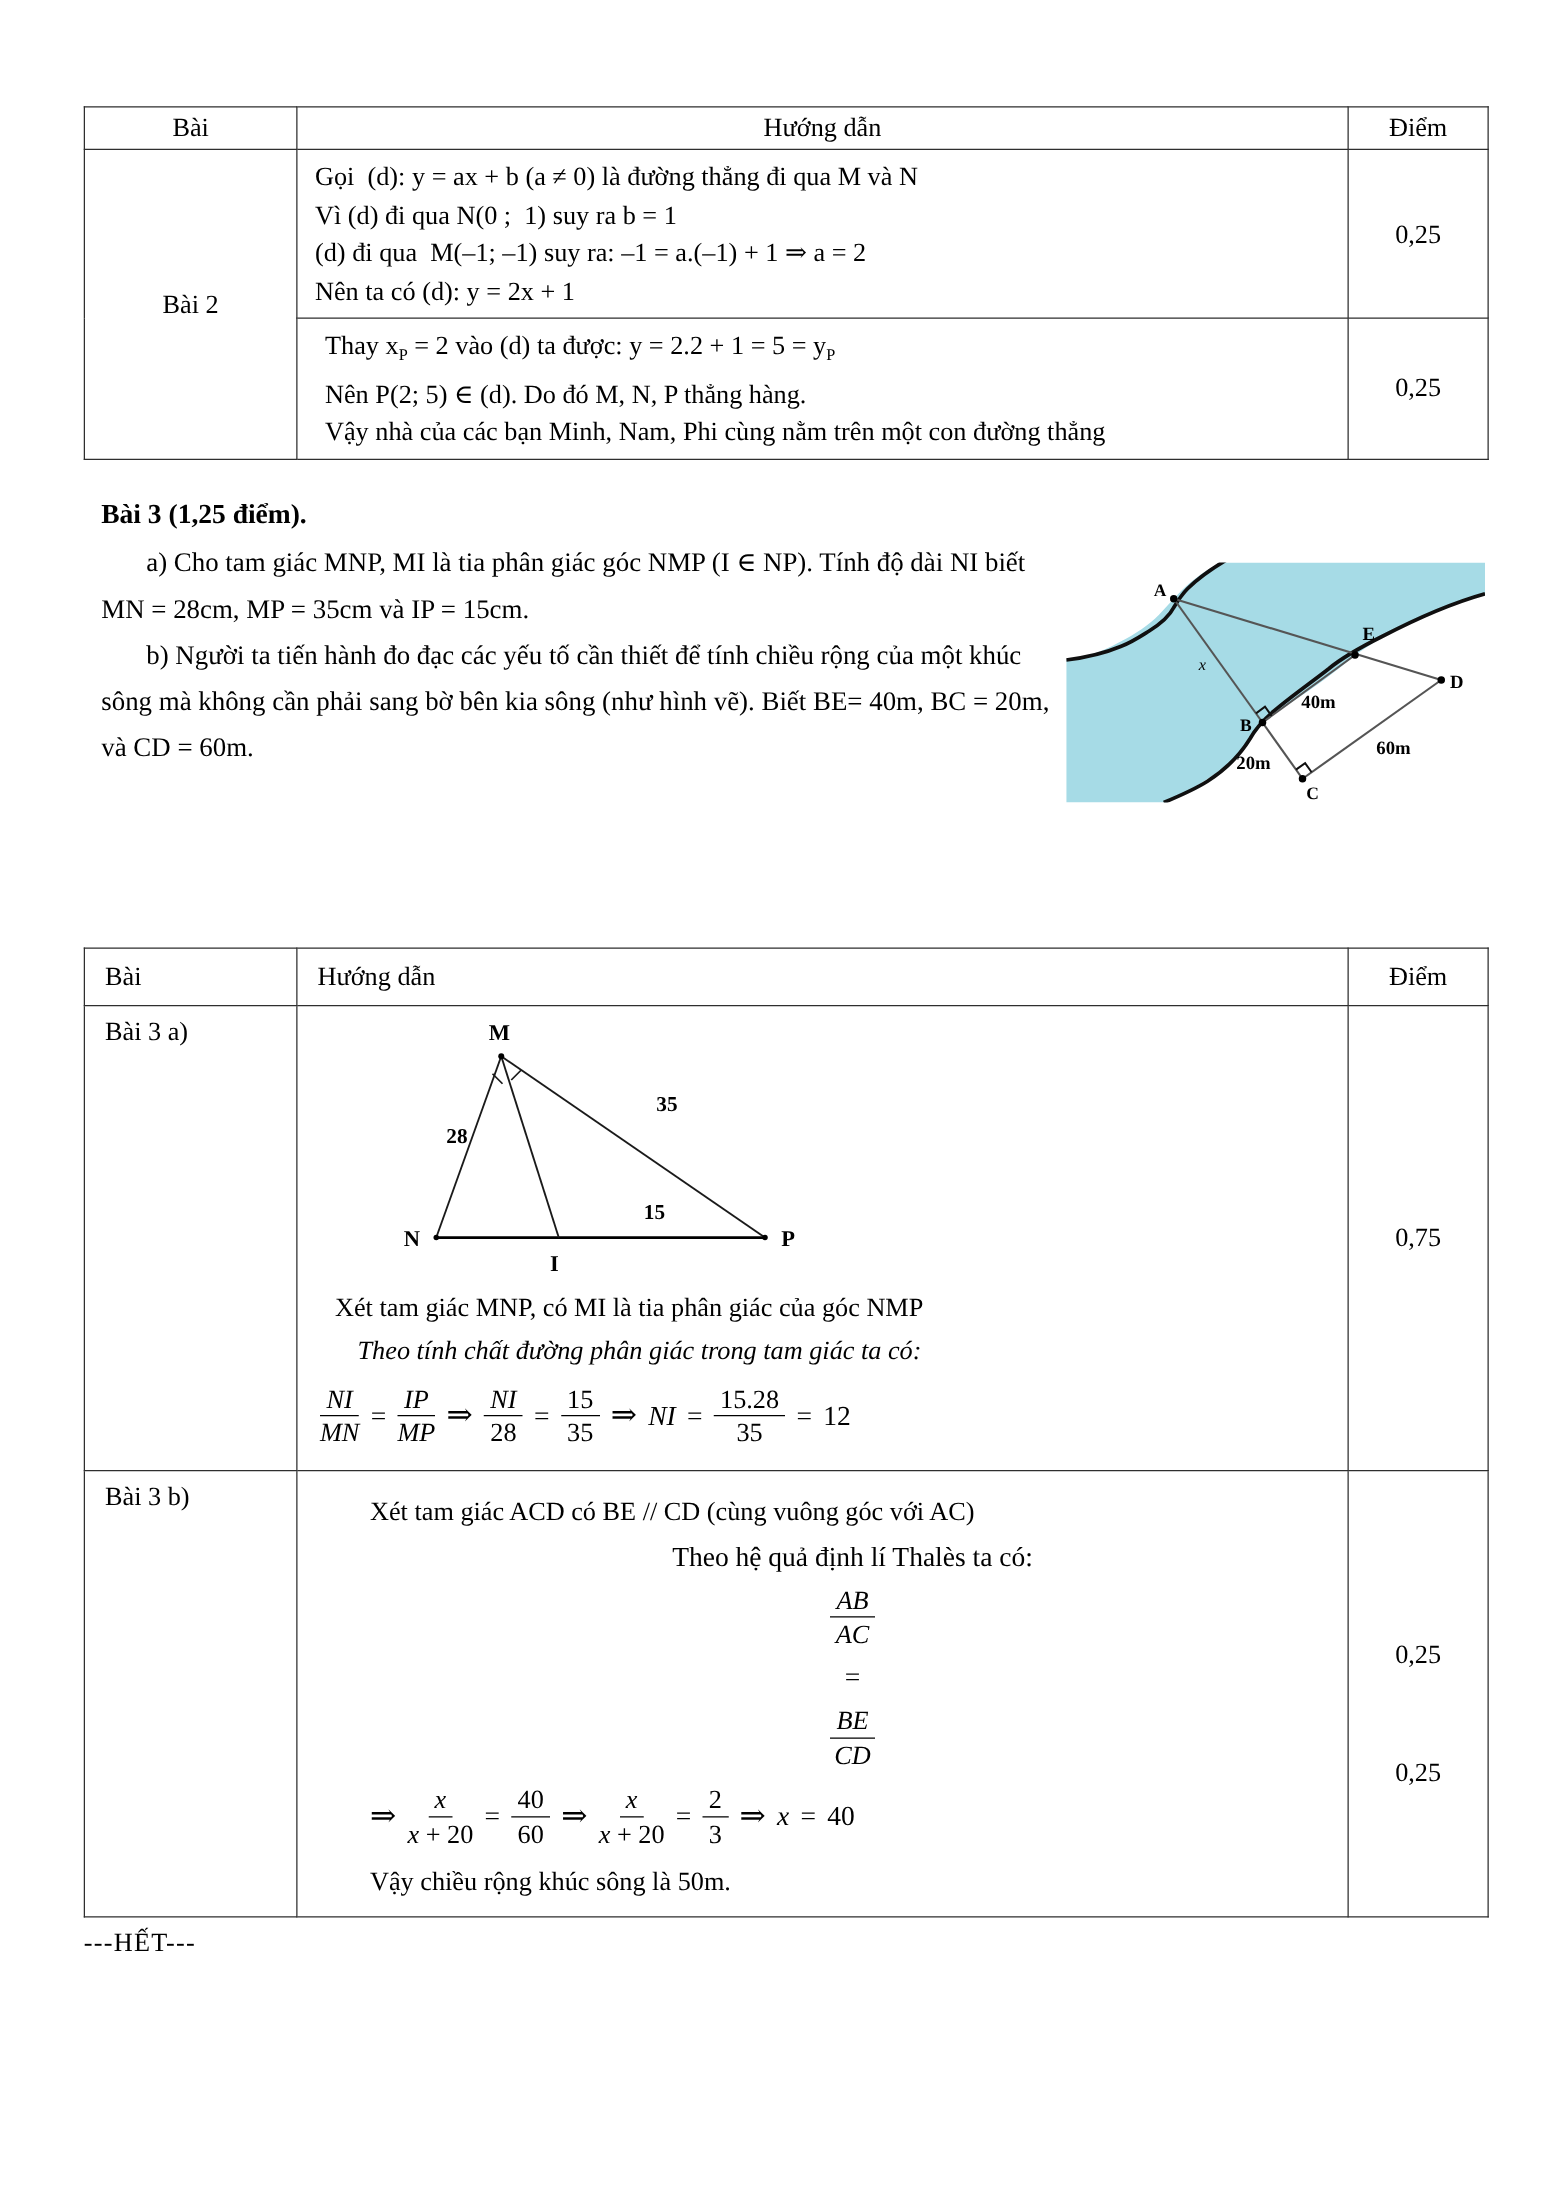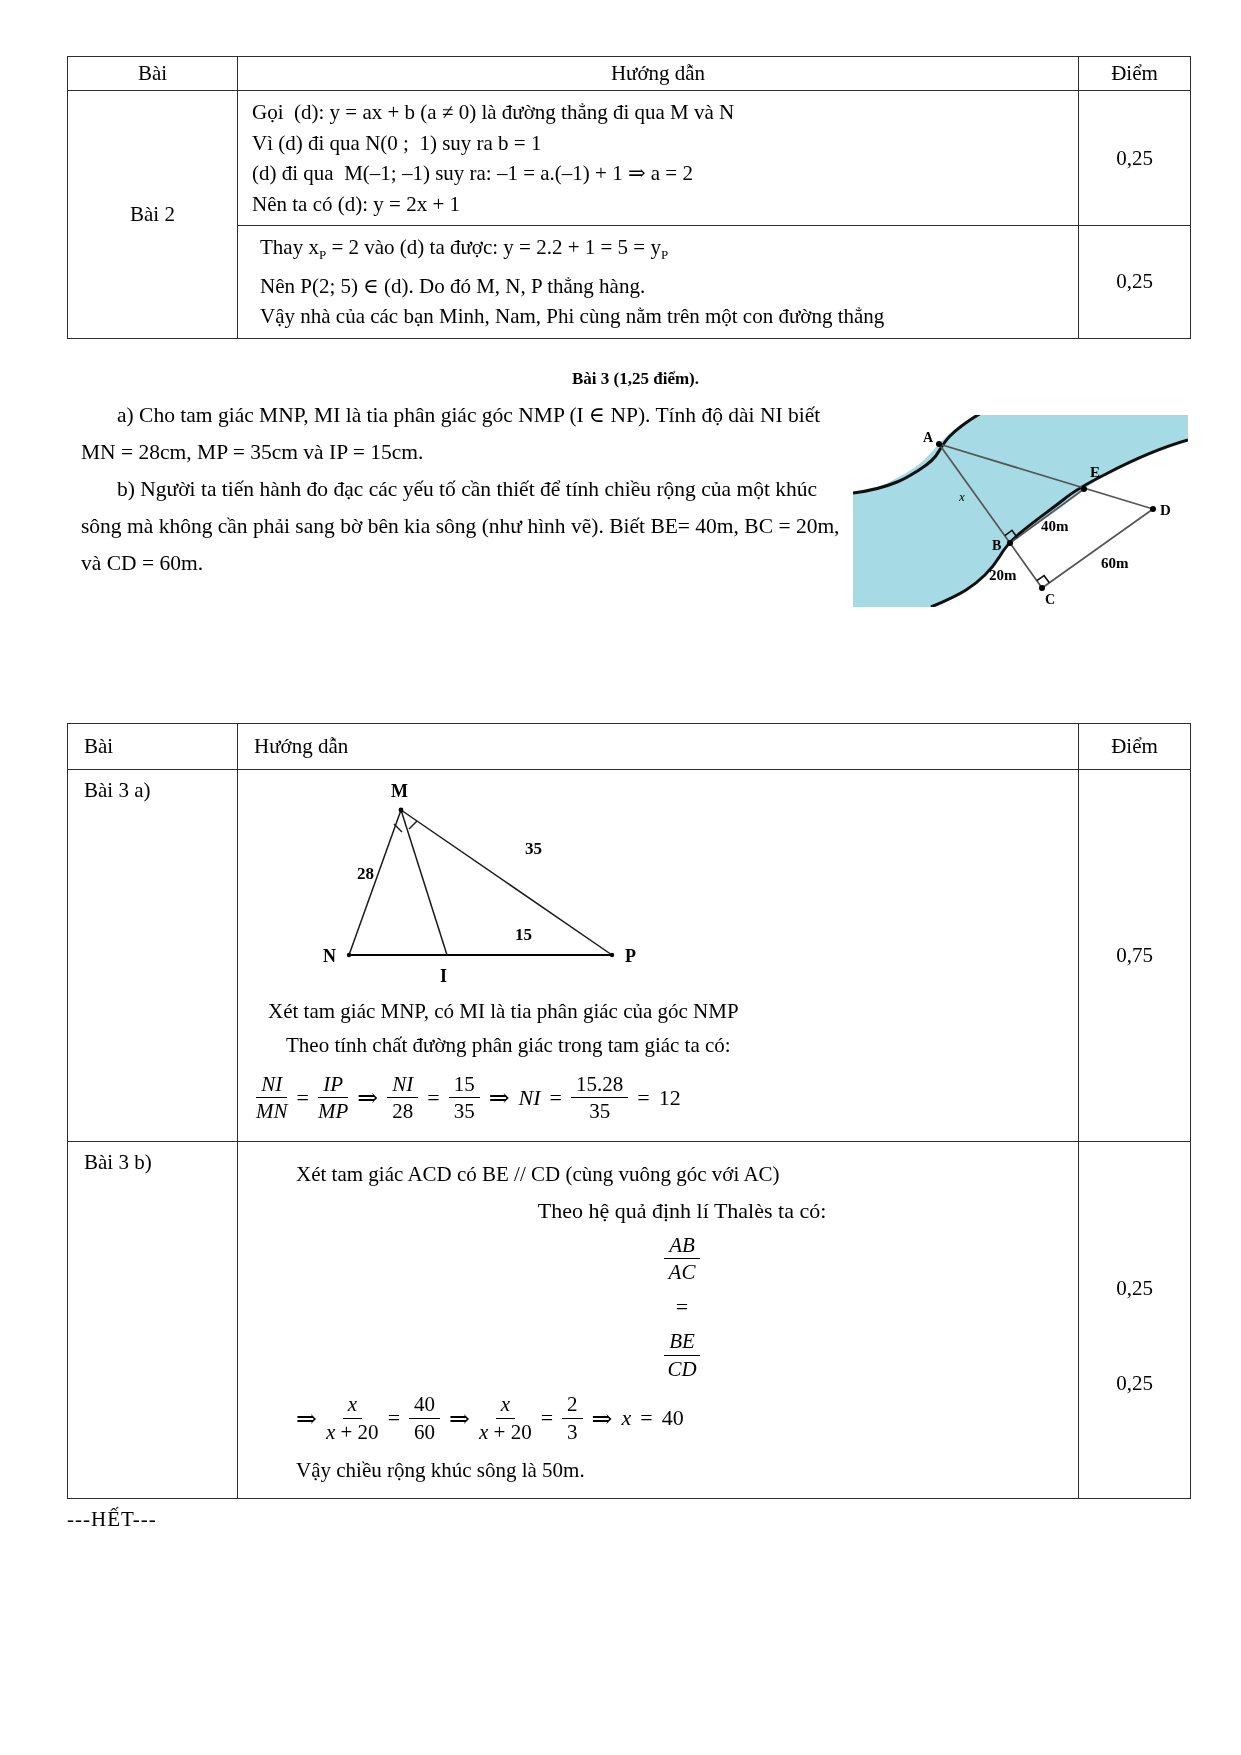--- a/index.html
+++ b/index.html
@@ -2,21 +2,21 @@
 <html><head>
 <meta charset="utf-8">
 <style>
   * { box-sizing: border-box; }
   html,body { margin:0; padding:0; }
   body {
     width:1241px; height:1755px; background:#ffffff; color:#000;
     font-family:"Liberation Serif","DejaVu Serif",serif;
     overflow:hidden;
   }
-  .page { padding:56px 51px 0 67px; }
+  .page { padding:85px 51px 0 67px; }
 
   
   table.tbl {
     border-collapse:collapse; table-layout:fixed; width:1123px;
   }
   table.tbl td {
     border:1.6px solid #2e2e2e; vertical-align:middle;
     font-size:21px; padding:0;
   }
   .c { text-align:center; }
@@ -25,39 +25,39 @@
   .t2 .hd td.c { text-align:center; padding-left:0; }
 
   .content { padding:6px 10px 6px 14px !important; vertical-align:top !important; }
   .ln { line-height:30.5px; white-space:pre-wrap; }
   .diem { text-align:center; }
   sub { font-size:13px; }
 
   .baicell-top { vertical-align:top !important; padding:8px 0 0 16px !important; }
 
   
-  .b3title { margin:30px 0 8px 14px; font-weight:bold; font-size:17px;text-align:center; }
+  .b3title { margin:30px 0 8px 14px; font-weight:bold; font-size:22px; }
   .prob { width:1123px; margin-left:14px; overflow:hidden; }
   .prob p { margin:0; font-size:21.5px; line-height:37px; text-indent:36px; }
   .prob p.pc { text-indent:48px; }
   .riverfig { float:right; width:335px; height:192px; margin:18px 16px 6px 12px; }
 
   
   .frLine { display:flex; align-items:center; gap:9px; font-size:22px; }
   .f3a { margin:10px 0 6px 4px; }
   .frac { display:inline-flex; flex-direction:column; align-items:center;
           font-size:21px; line-height:1.18; }
   .frac .top { border-bottom:1.5px solid #000; padding:0 5px 1px; display:block; }
   .frac .bot { padding-top:1px; display:block; }
   .it { font-style:italic; }
   .imp { font-size:25px; line-height:1; }
 
   .tri-wrap { margin:4px 0 0 55px; }
   .ln3a1 { margin-left:16px; line-height:34px; }
-  .ln3a2 { margin-left:34px; line-height:34px; }
+  .ln3a2 { margin-left:34px; line-height:34px;font-style:italic; }
 
   .lnb1 { margin:10px 0 4px 44px; line-height:32px; }
   .lnb-fr { margin:8px 0 8px 44px;flex-direction:column; }
   .lnb-fr2 { margin:10px 0 10px 44px; }
   .lnb-last { margin:2px 0 6px 44px; line-height:32px; }
 
   .diemB { }
   .diemB .dwrap { display:flex; flex-direction:column; justify-content:space-between;
                   align-items:center; height:176px; padding:44px 0 12px; }
 

